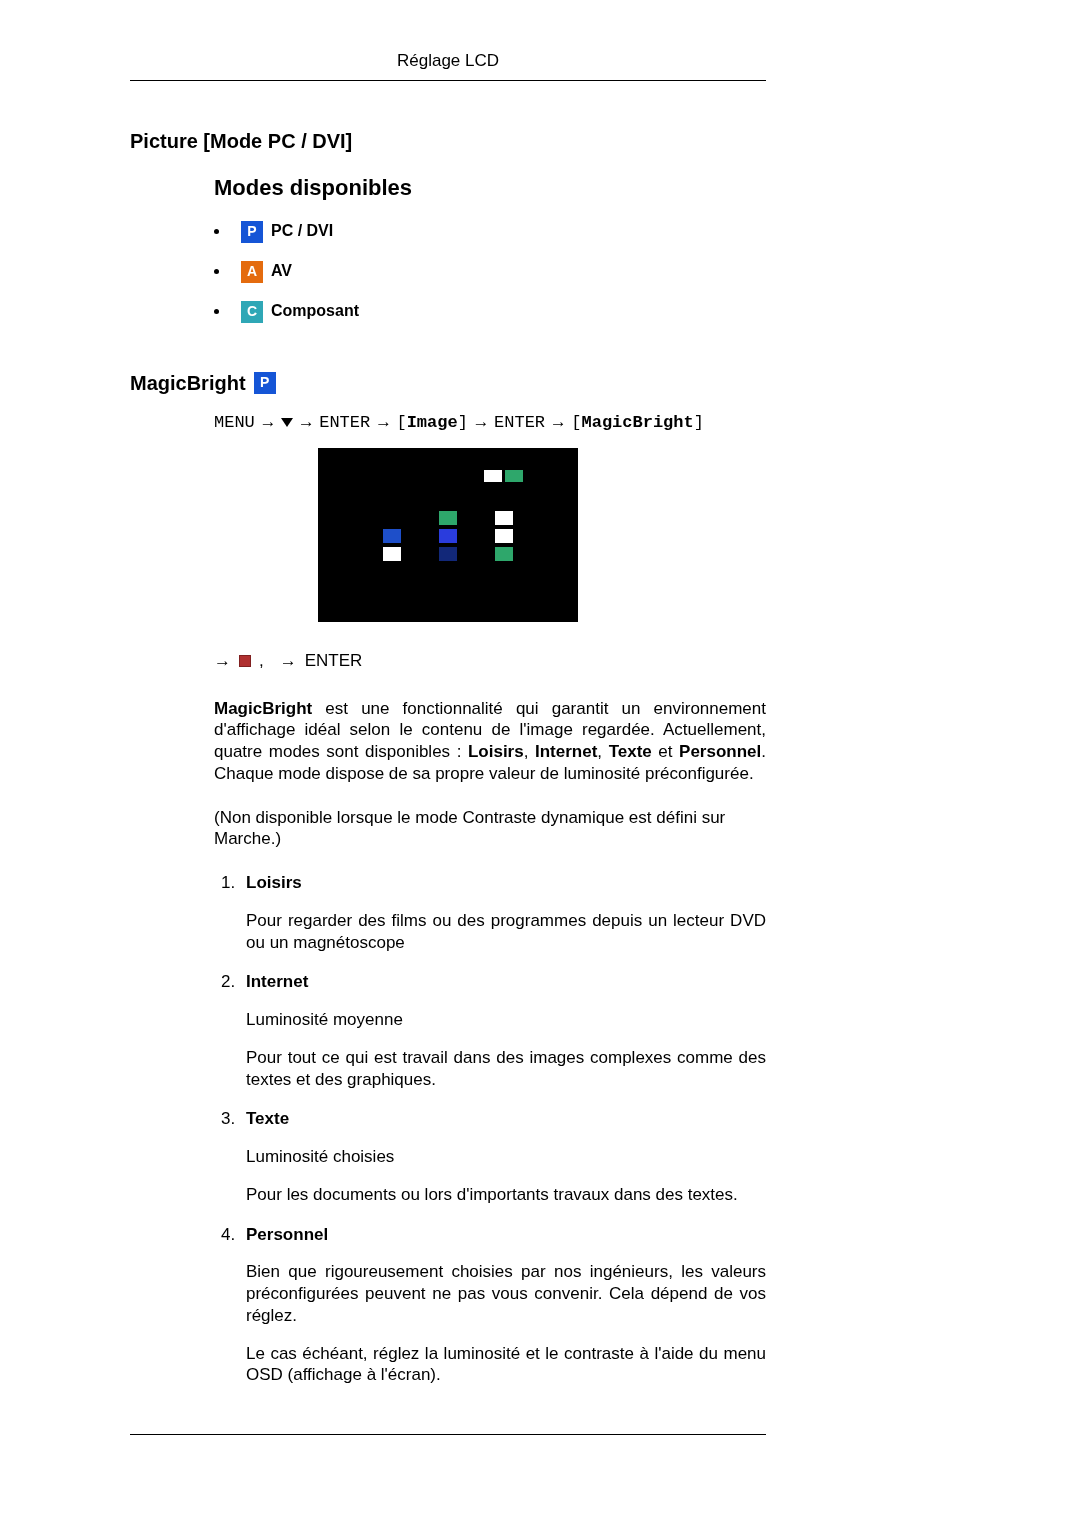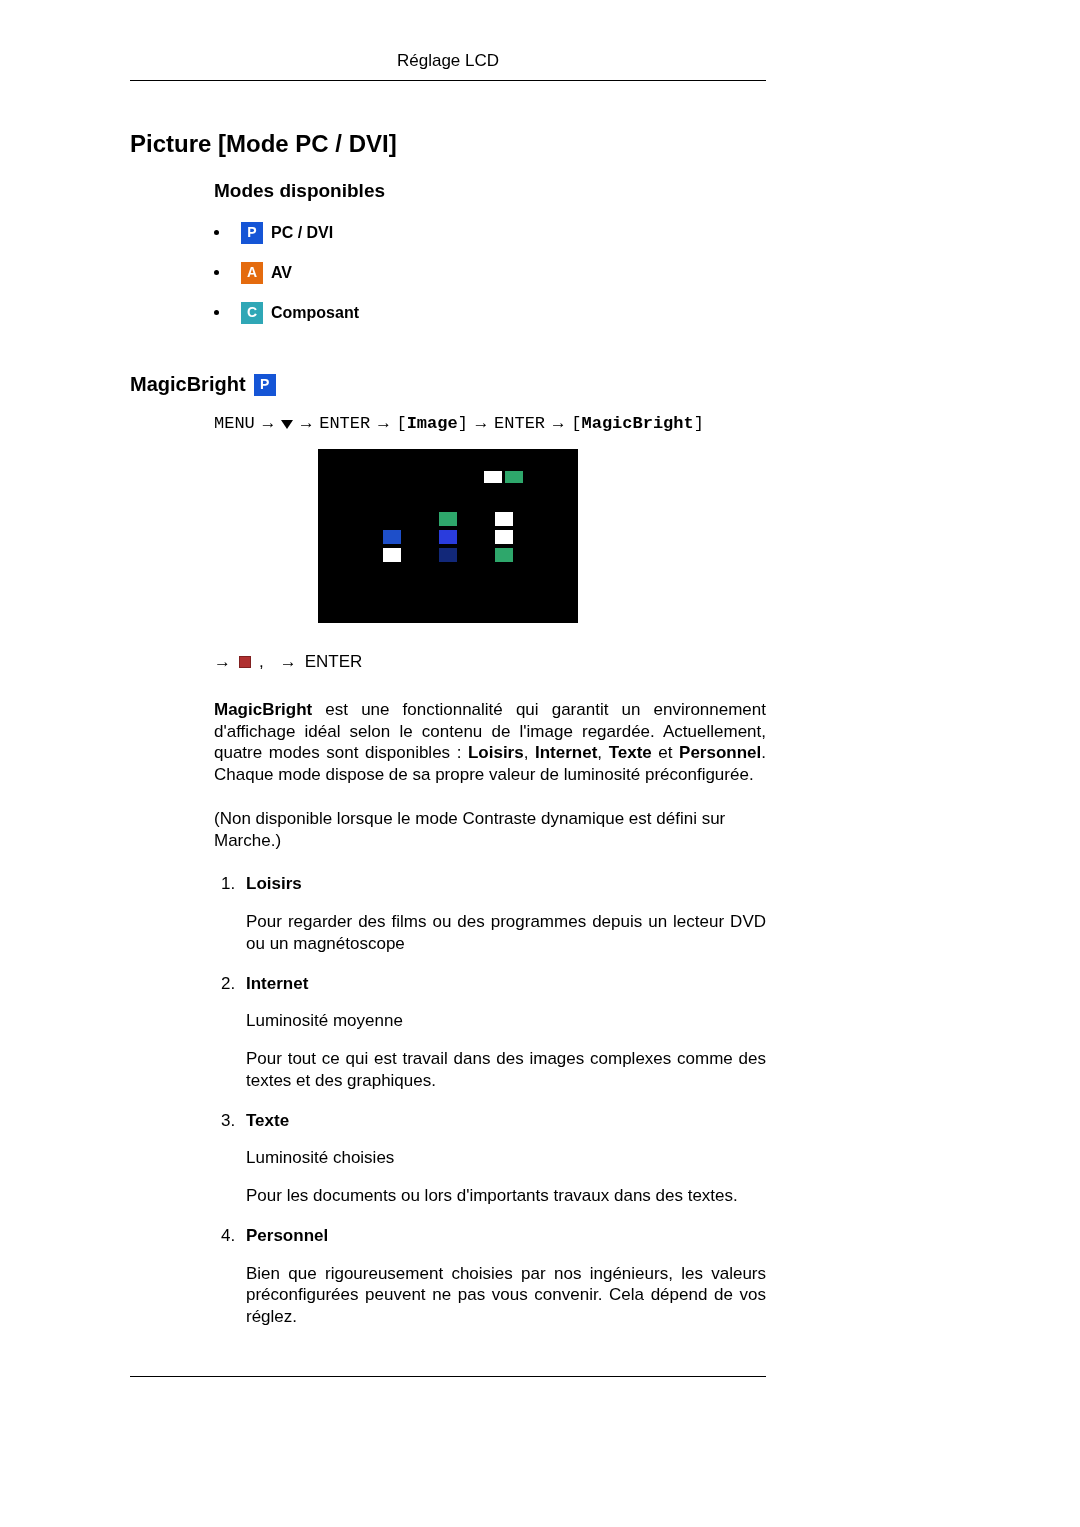--- a/index.html
+++ b/index.html
@@ -29,26 +29,26 @@
     border: none;
     border-top: 1px solid #000;
     margin: 0 0 48px 0;
   }
   .footer-hr {
     border: none;
     border-top: 1px solid #000;
     margin-top: 48px;
   }
   h2.section {
-    font-size: 24px;
+    font-size: 20px;
     font-weight: bold;
     margin: 0 0 20px 0;
   }
   h3.sub {
-    font-size: 19px;
+    font-size: 22px;
     font-weight: bold;
     margin: 12px 0 18px 84px;
   }
   h3.sub2 {
     font-size: 20px;
     font-weight: bold;
     margin: 30px 0 16px 0;
   }
   ul.modes {
     list-style: none;
@@ -275,17 +275,18 @@
       <p>Pour tout ce qui est travail dans des images complexes comme des textes et des graphiques.</p>
     </li>
     <li>
       <span class="item-title">Texte</span>
       <p>Luminosité choisies</p>
       <p>Pour les documents ou lors d'importants travaux dans des textes.</p>
     </li>
     <li>
       <span class="item-title">Personnel</span>
       <p>Bien que rigoureusement choisies par nos ingénieurs, les valeurs préconfigurées peuvent ne pas vous convenir. Cela dépend de vos réglez.</p>
+      <p>Le cas échéant, réglez la luminosité et le contraste à l'aide du menu OSD (affichage à l'écran).</p>
     </li>
   </ol>
 
   <hr class="footer-hr">
 </div>
 
 </body></html>

